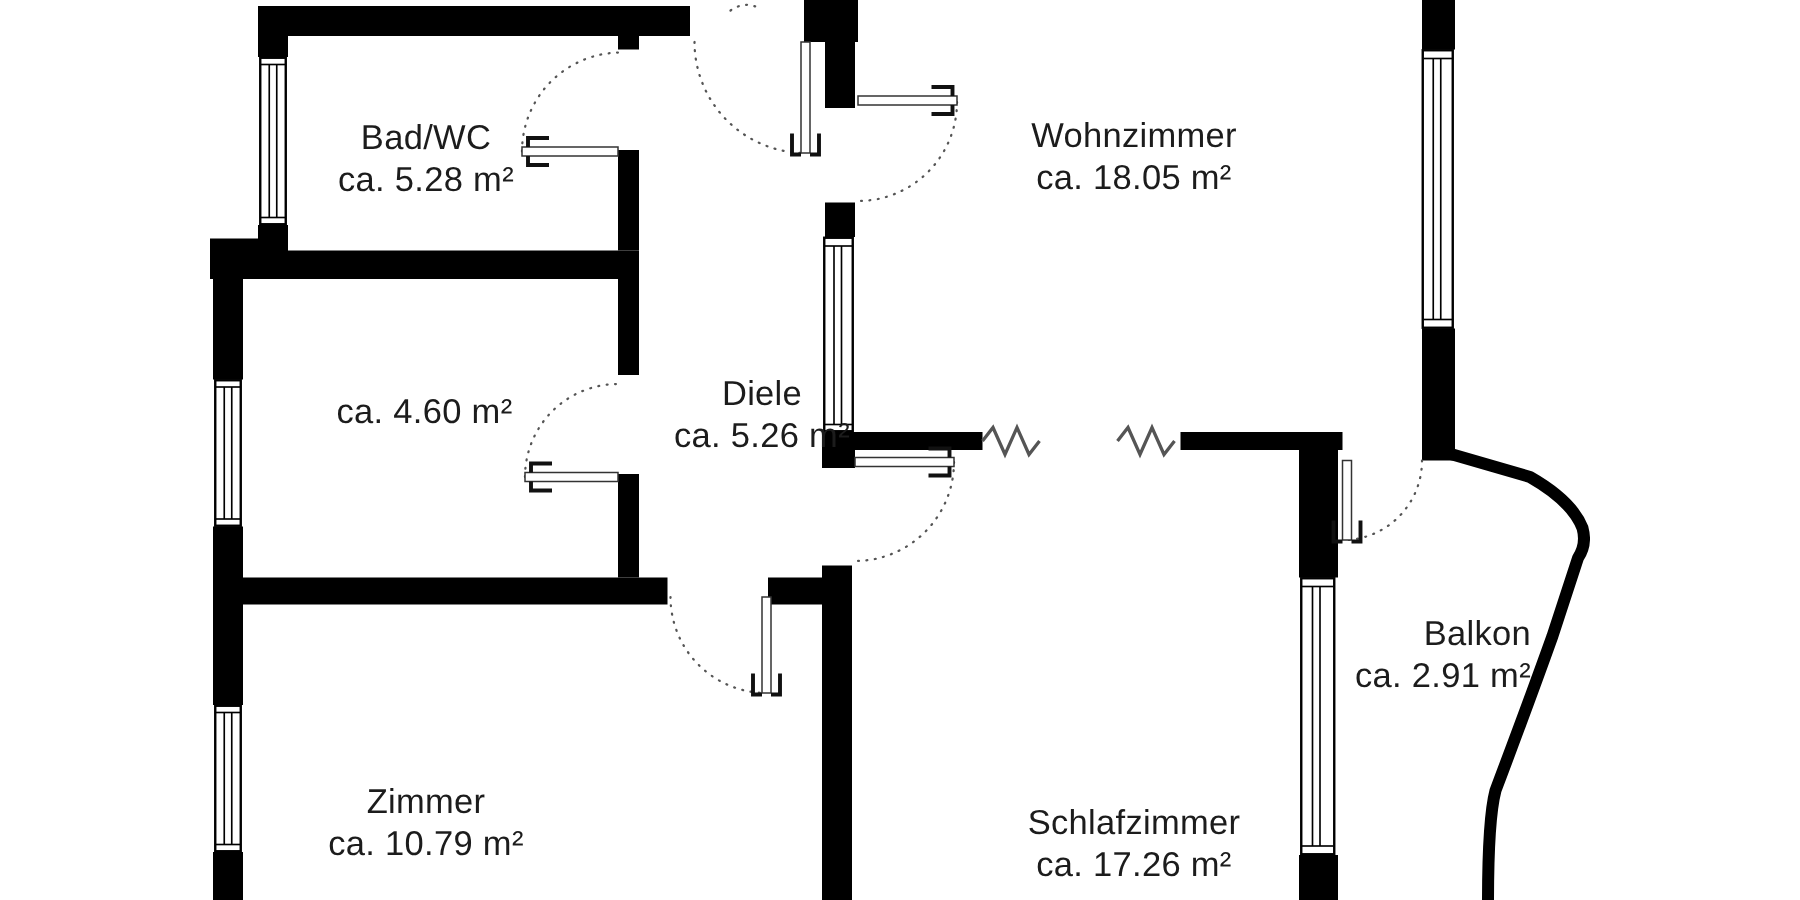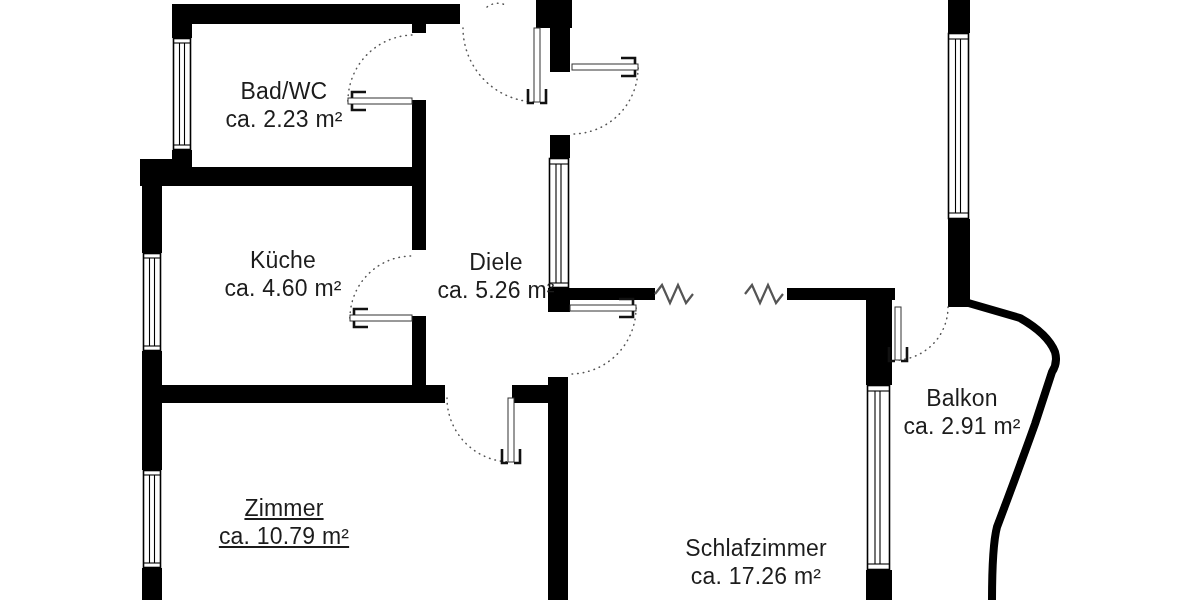--- a/index.html
+++ b/index.html
@@ -167,40 +167,43 @@
     <g stroke="#555" stroke-width="2.2" fill="none">
       <path d="M655,294 l7,-9 l8,18 l8,-18 l8,18 l7,-9"></path>
       <path d="M745,294 l7,-9 l8,18 l8,-18 l8,18 l7,-9"></path>
     </g>
 
     <path d="M958,300 L1020,318 Q1048,334 1055,352 Q1058,363 1052,372 L1035,424 Q1020,466 997,527 Q992,546 992,602" fill="none" stroke="#000000" stroke-width="8" stroke-linejoin="round"></path>
   </svg>
 
   <div class="room-label" style="left:284px;top:105px;">
     <span>Bad/WC</span>
-    <span>ca. 2.23 m²</span>
-  </div>
-
+    <span>ca. 5.28 m²</span>
+  </div>
+
+  <div class="room-label" style="left:756px;top:104px;">
+    <span>Wohnzimmer</span>
+    <span>ca. 18.05 m²</span>
+  </div>
 
   <div class="room-label" style="left:283px;top:274px;">
-    <span>Küche</span>
     <span>ca. 4.60 m²</span>
   </div>
 
-  <div class="room-label" style="left:496px;top:276px;">
+  <div class="room-label" style="left:508px;top:276px;">
     <span>Diele</span>
     <span>ca. 5.26 m²</span>
   </div>
 
-  <div class="room-label" style="left:962px;top:412px;">
+  <div class="room-label" style="left:962px;top:436px;text-align:right;">
     <span>Balkon</span>
     <span>ca. 2.91 m²</span>
   </div>
 
-  <div class="room-label" style="left:284px;top:522px;text-decoration:underline;">
+  <div class="room-label" style="left:284px;top:548px;">
     <span>Zimmer</span>
     <span>ca. 10.79 m²</span>
   </div>
 
   <div class="room-label" style="left:756px;top:522px;margin-top:40px;">
     <span>Schlafzimmer</span>
     <span>ca. 17.26 m²</span>
   </div>
 
 </div>

